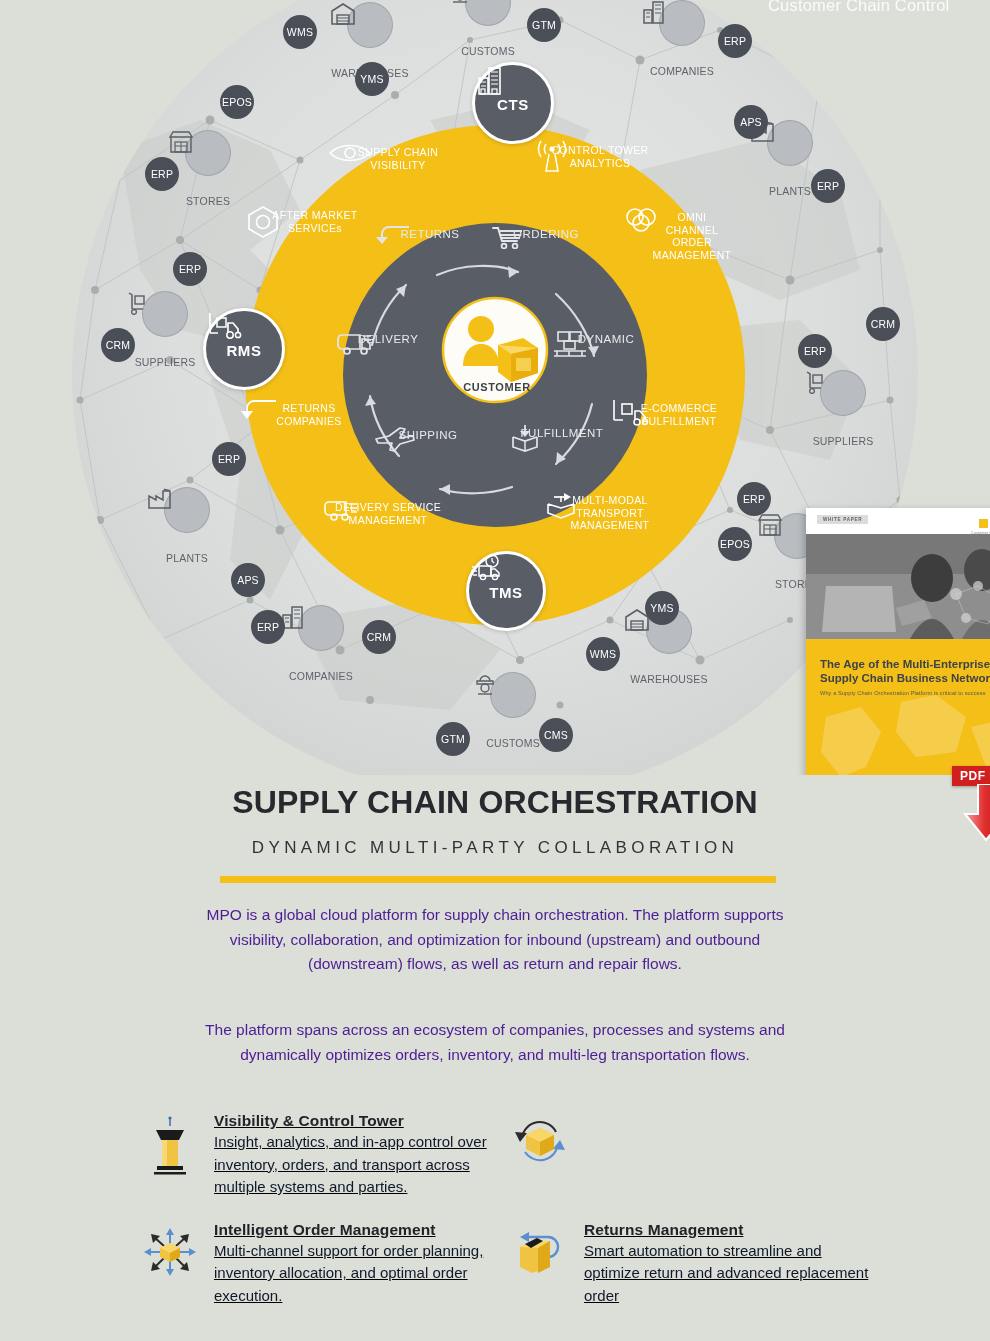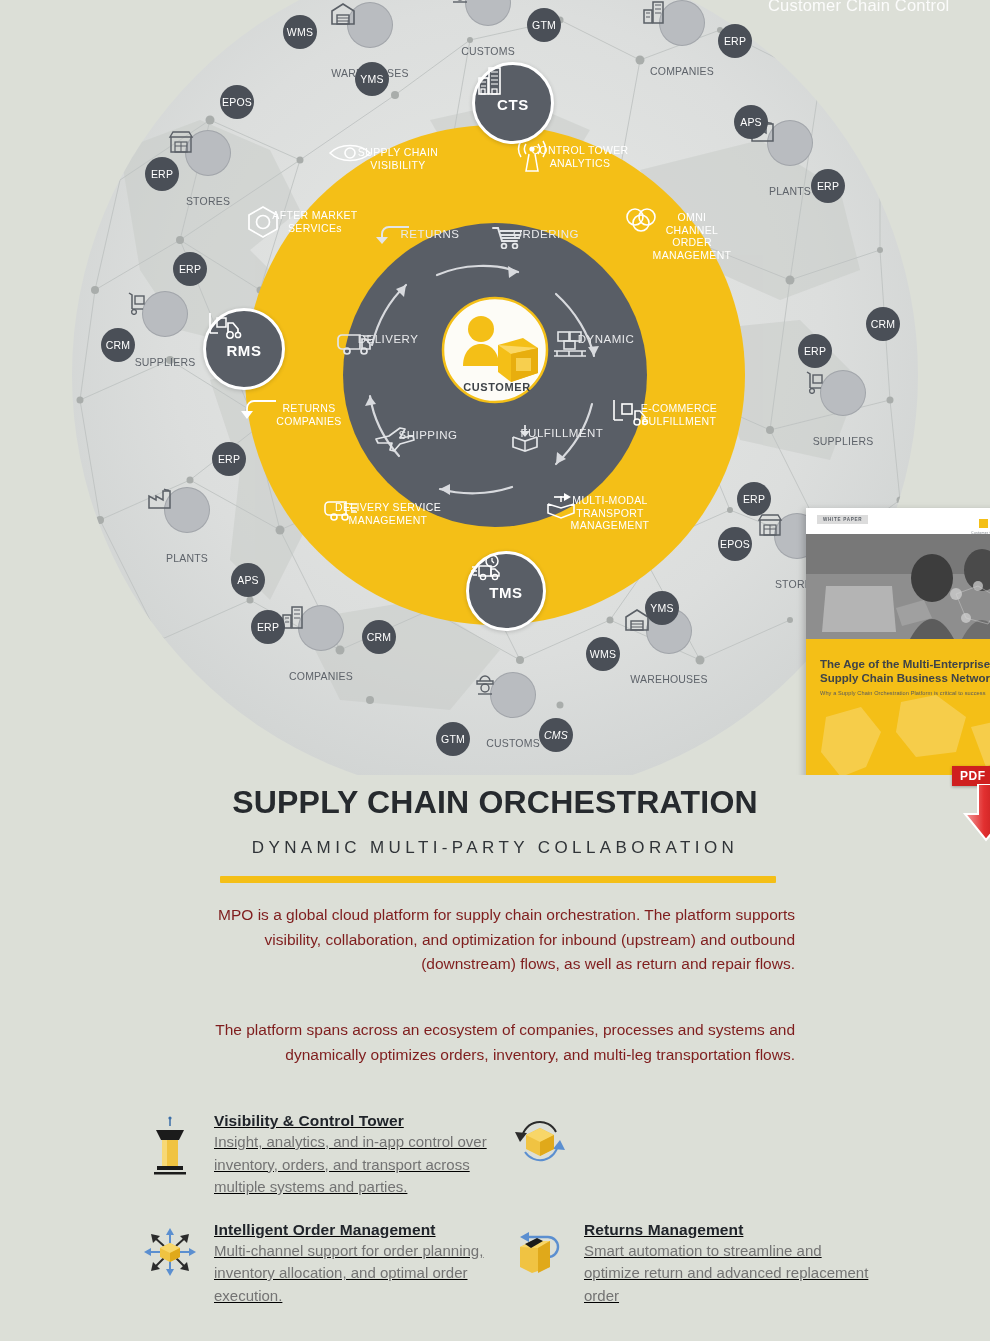--- a/index.html
+++ b/index.html
@@ -116,36 +116,36 @@
   }
   #subtitle {
     position:absolute; top:838px; left:0; width:990px; text-align:center;
     font-size:17px; color:#303438; letter-spacing:4.4px;
   }
   #rule {
     position:absolute; top:876px; left:220px; width:556px; height:7px;
     background:#f4bf17; border-radius:1px;
   }
   .para {
-    position:absolute; left:195px; width:600px; text-align:right;
-    font-size:15.5px; line-height:24.5px; color:#7f1d1d;
+    position:absolute; left:195px; width:600px; text-align:center;
+    font-size:15.5px; line-height:24.5px; color:#4c1d95;
   }
   #p1 { top:903px; }
   #p2 { top:1018px; }
 
   
   #features {
     position:absolute; top:1112px; left:140px; width:740px;
     display:grid; grid-template-columns: 370px 370px; row-gap: 22px; text-decoration: underline;
   }
   .feat { display:flex; gap:14px; }
   .feat .fico { width:60px; flex:0 0 60px; display:flex; align-items:flex-start; justify-content:center; padding-top:4px; }
   .feat .ftxt { flex:1; }
   .feat h3 { font-size:15.5px; color:#20242a; font-weight:bold; letter-spacing:.1px; margin-bottom:1px; }
-  .feat p { font-size:15px; line-height:22.5px; color:#737373; }
+  .feat p { font-size:15px; line-height:22.5px; color:#0f172a; }
 </style>
 </head>
 <body>
 
 <div id="page">
 
   <div id="diagram">
 
     <svg width="990" height="775">
       <defs>
@@ -351,21 +351,21 @@
       <span class="svc-ico">
         <svg width="44" height="22" viewBox="0 0 44 22">
             <path d="M2 11 C 12 1, 32 1, 42 11 C 32 21, 12 21, 2 11 Z" stroke="#fff" stroke-width="1.6" fill="none"></path>
             <circle cx="22" cy="11" r="5" stroke="#fff" stroke-width="1.6" fill="none"></circle>
           </svg>
       </span>
       <span>SUPPLY CHAIN</span><br>
       <span>VISIBILITY</span>
     </div>
 
-    <div class="svc" style="left:580px; top:140px;">
+    <div class="svc" style="left:600px; top:140px;">
       <span class="svc-ico">
         <svg width="44" height="32" viewBox="0 0 44 32">
             <circle cx="22" cy="9" r="2.6" fill="#fff"></circle>
             <path d="M16 4 a9 9 0 0 0 0 10 M28 4 a9 9 0 0 1 0 10" stroke="#fff" stroke-width="1.5" fill="none"></path>
             <path d="M11 1 a15 15 0 0 0 0 16 M33 1 a15 15 0 0 1 0 16" stroke="#fff" stroke-width="1.5" fill="none"></path>
             <path d="M19 14 L16 31 h12 L25 14" stroke="#fff" stroke-width="1.5" fill="none"></path>
           </svg>
       </span>
       <span>CONTROL TOWER</span><br>
       <span>ANALYTICS</span>
@@ -631,21 +631,21 @@
     <div class="chip" style="left:527px; top:8px;">GTM</div>
     <div class="chip" style="left:718px; top:24px;">ERP</div>
     <div class="chip" style="left:734px; top:105px;">APS</div>
     <div class="chip" style="left:811px; top:169px;">ERP</div>
     <div class="chip" style="left:866px; top:307px;">CRM</div>
     <div class="chip" style="left:798px; top:334px;">ERP</div>
     <div class="chip" style="left:737px; top:482px;">ERP</div>
     <div class="chip" style="left:718px; top:527px;">EPOS</div>
     <div class="chip" style="left:645px; top:591px;">YMS</div>
     <div class="chip" style="left:586px; top:637px;">WMS</div>
-    <div class="chip" style="left:539px; top:718px;font-style:italic;">CMS</div>
+    <div class="chip" style="left:539px; top:718px;">CMS</div>
     <div class="chip" style="left:436px; top:722px;">GTM</div>
     <div class="chip" style="left:362px; top:620px;">CRM</div>
     <div class="chip" style="left:251px; top:610px;">ERP</div>
     <div class="chip" style="left:231px; top:563px;">APS</div>
     <div class="chip" style="left:212px; top:442px;">ERP</div>
     <div class="chip" style="left:173px; top:252px;">ERP</div>
     <div class="chip" style="left:145px; top:157px;">ERP</div>
     <div class="chip" style="left:220px; top:85px;">EPOS</div>
     <div class="chip" style="left:101px; top:328px;">CRM</div>
 

